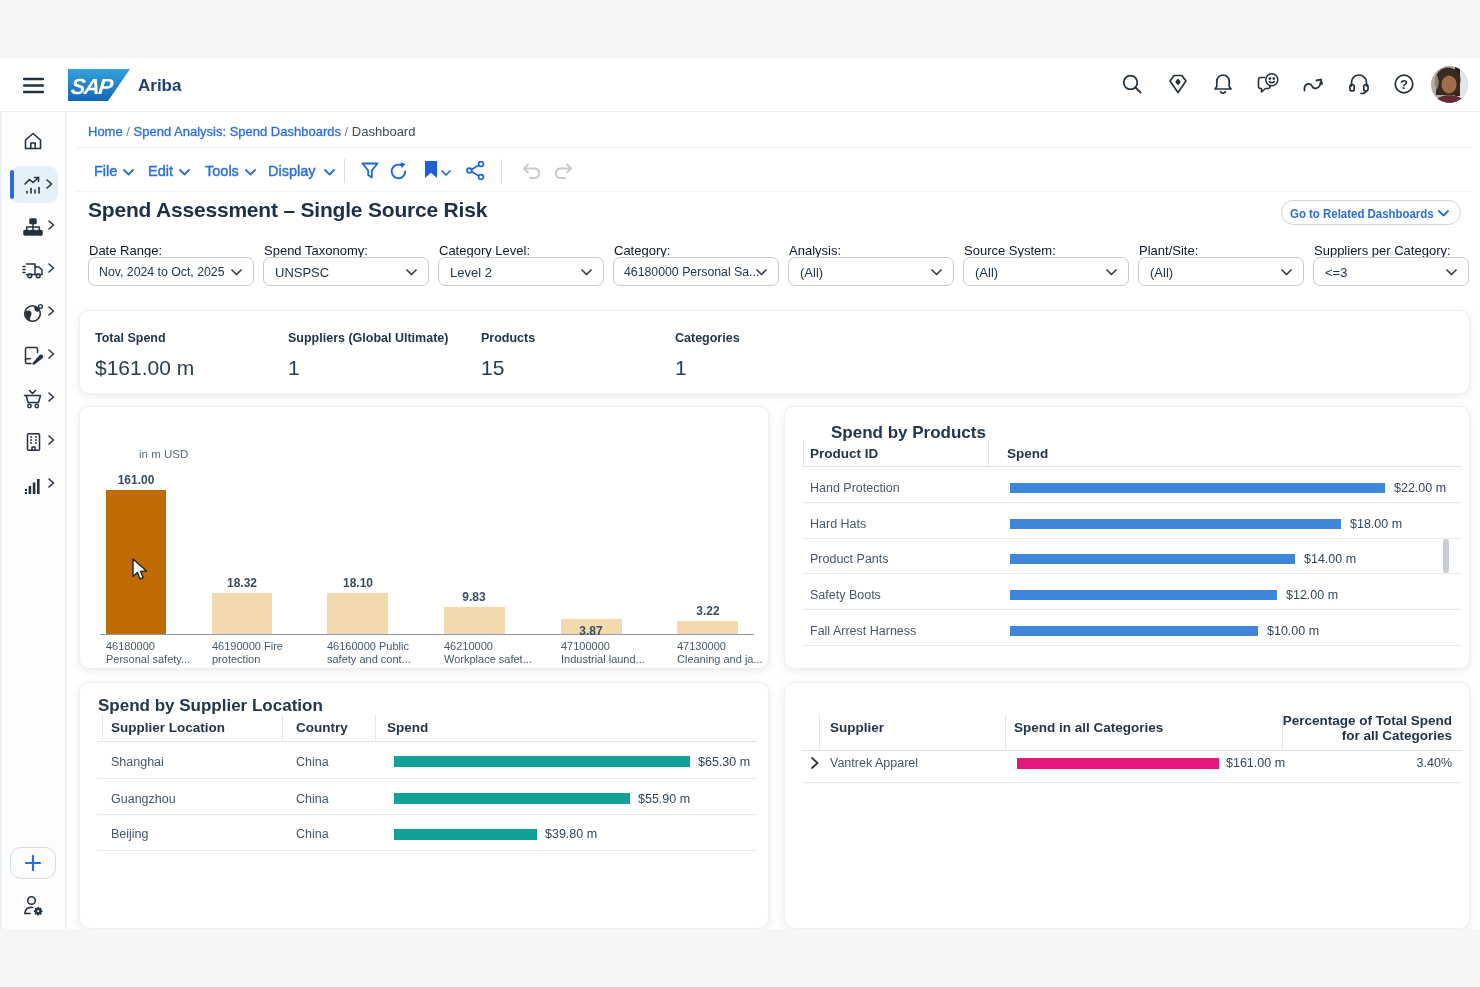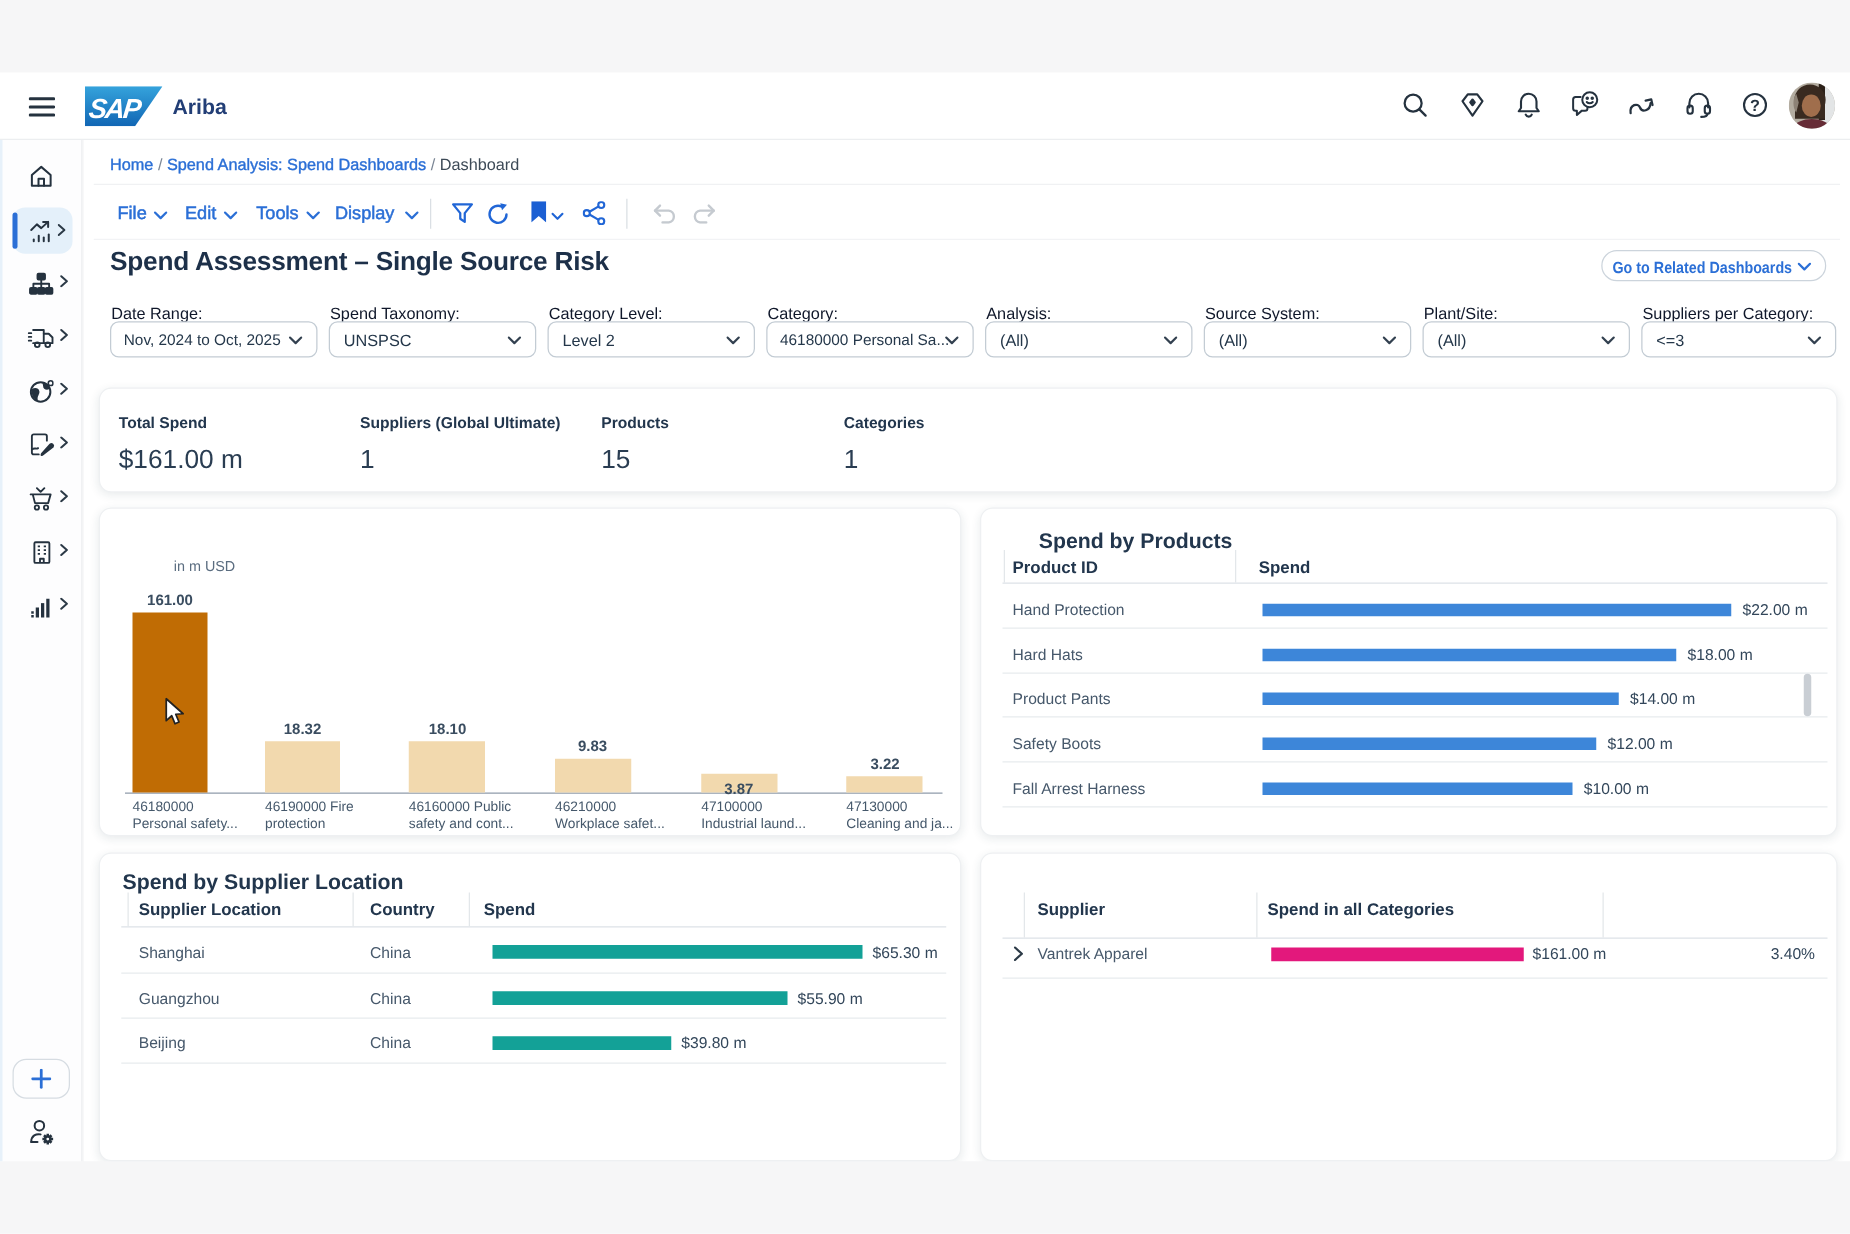--- a/index.html
+++ b/index.html
@@ -508,20 +508,21 @@
     <div class="abs valtxt" style="left:558px;top:109px;">$55.90 m</div>
     <div class="abs valtxt" style="left:465px;top:144px;">$39.80 m</div>
     <div class="sep" style="left:17px;top:95px;width:660px;"></div>
     <div class="sep" style="left:17px;top:131px;width:660px;"></div>
     <div class="sep" style="left:17px;top:167px;width:660px;"></div>
   </div>
 
   <div class="card" id="card4" style="left:717px;top:570px;width:684px;height:245px;">
     <div class="abs hdrtxt" style="left:45px;top:37px;">Supplier</div>
     <div class="abs hdrtxt" style="left:229px;top:37px;">Spend in all Categories</div>
+    <div class="abs hdrtxt" style="left:417px;top:30px;width:250px;text-align:right;line-height:15px;">Percentage of Total Spend<br>for all Categories</div>
     <div class="vsep" style="left:34px;top:31px;height:36px;"></div>
     <div class="vsep" style="left:220px;top:31px;height:36px;"></div>
     <div class="vsep" style="left:497px;top:31px;height:36px;"></div>
     <div class="sep" style="left:17px;top:67px;width:660px;background:#dde2e7;"></div>
     <svg class="abs" style="left:26px;top:74px" width="8" height="12" viewBox="0 0 8 12">
         <polyline points="1,1 6.5,6 1,11" fill="none" stroke="#2c3a47" stroke-width="1.8" stroke-linecap="round" stroke-linejoin="round"></polyline>
       </svg>
     <div class="abs celltxt" style="left:45px;top:73px;">Vantrek Apparel</div>
     <div class="abs" style="left:232px;top:75px;width:202px;height:11px;background:#e3187c;"></div>
     <div class="abs valtxt" style="left:441px;top:73px;">$161.00 m</div>

